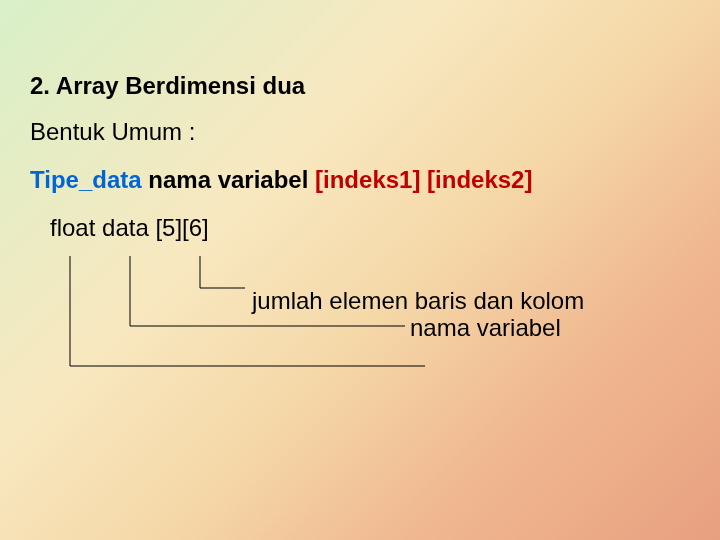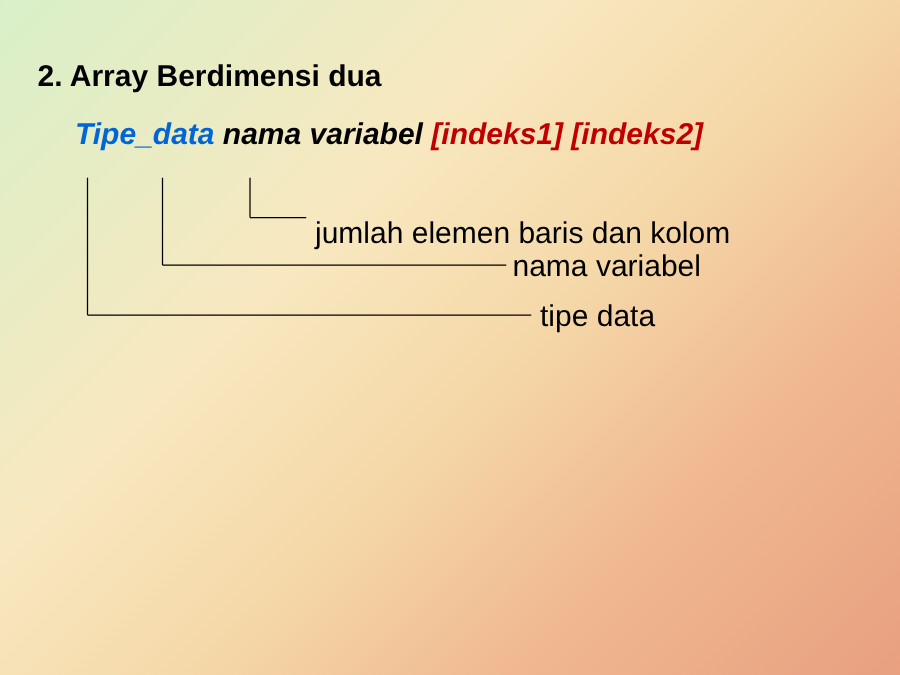--- a/index.html
+++ b/index.html
@@ -6,60 +6,61 @@
   body {
     width: 720px;
     height: 540px;
     background: linear-gradient(135deg, #d8f0c8 0%, #f8e8c0 35%, #f5d8a8 55%, #f0b890 75%, #e8a080 100%);
     font-family: Arial, Helvetita, sans-serif;
     font-size: 24px;
     color: #000;
     position: relative;
     overflow: hidden;
   }
-  .slide { padding: 48px 30px 0 30px; }
+  .slide { padding: 72px 30px 0 30px; }
   .title { font-weight: bold; margin-bottom: 18px; }
   .bentuk { margin-bottom: 20px; }
-  .syntax { margin-left: 30px; font-weight: bold; margin-bottom: 20px; white-space: nowrap; font-style: italic; }
+  .syntax { font-weight: bold; margin-bottom: 20px; white-space: nowrap; }
   .tipe { color: #0066d6; }
   .nama { color: #000; }
   .indeks { color: #c00000; }
   .contoh { margin-bottom: 20px; }
   .var { margin-bottom: 20px; }
   .decl { margin-left: 20px; margin-bottom: 14px; }
   .ann-block { position: relative; height: 150px; }
   .ann-svg { position: absolute; left: 0; top: 0; }
   .ann-text { position: absolute; white-space: nowrap; }
 </style>
 </head>
 <body>
 
 <div class="slide">
 
   <div class="title">2.  Array Berdimensi dua</div>
 
+  <div class="bentuk">Bentuk Umum :</div>
 
   <div class="syntax">
     <span class="tipe">Tipe_data</span><span class="nama"> nama variabel </span><span class="indeks">[indeks1]</span><span> </span><span class="indeks">[indeks2]</span>
   </div>
 
 
 
+  <div class="decl">float data [5][6]</div>
 
   <div class="ann-block">
     <svg class="ann-svg" width="420" height="150">
       <g stroke="#000" stroke-width="1" fill="none">
 
         <line x1="40" y1="0" x2="40" y2="110"></line>
         <line x1="100" y1="0" x2="100" y2="70"></line>
         <line x1="170" y1="0" x2="170" y2="32"></line>
 
         <line x1="170" y1="32" x2="215" y2="32"></line>
         <line x1="100" y1="70" x2="375" y2="70"></line>
         <line x1="40" y1="110" x2="395" y2="110"></line>
       </g>
     </svg>
     <div class="ann-text" style="left:222px; top:31px;">jumlah elemen baris dan kolom</div>
     <div class="ann-text" style="left:380px; top:58px;">nama variabel</div>
-    <div class="ann-text" style="left:402px; top:98px;">tipe data</div>
   </div>
 
 </div>
 
 </body></html>

